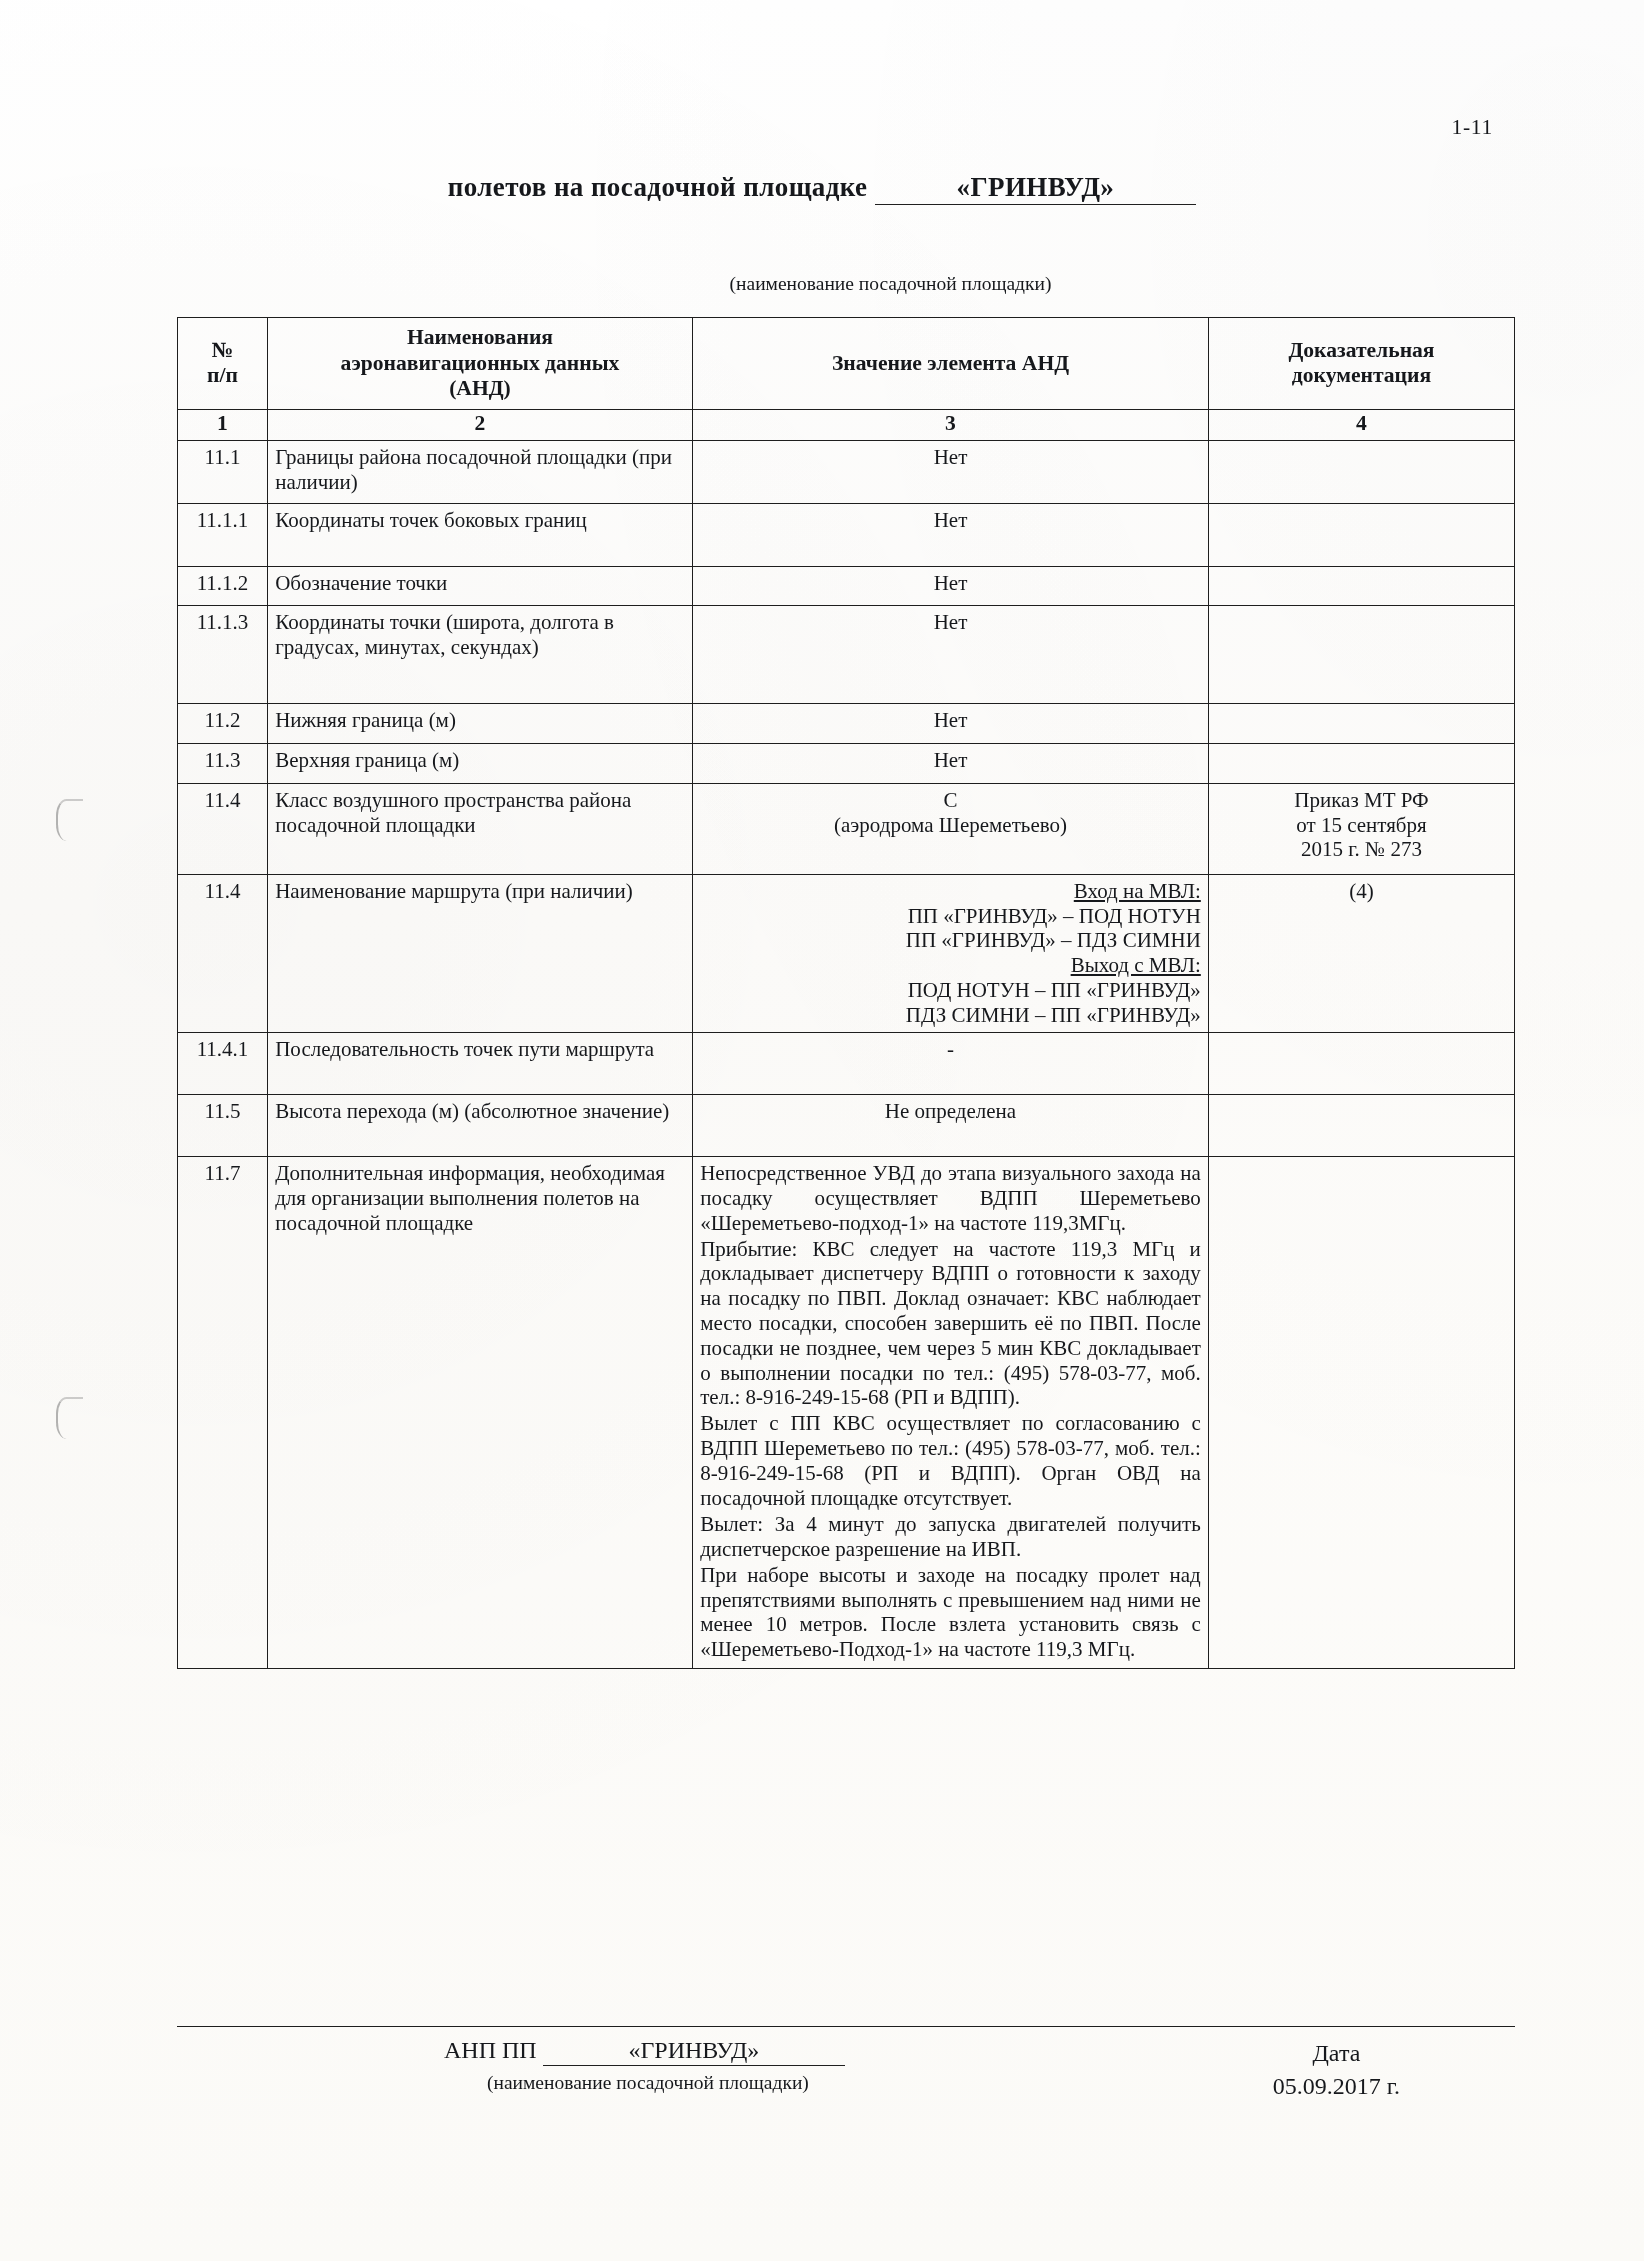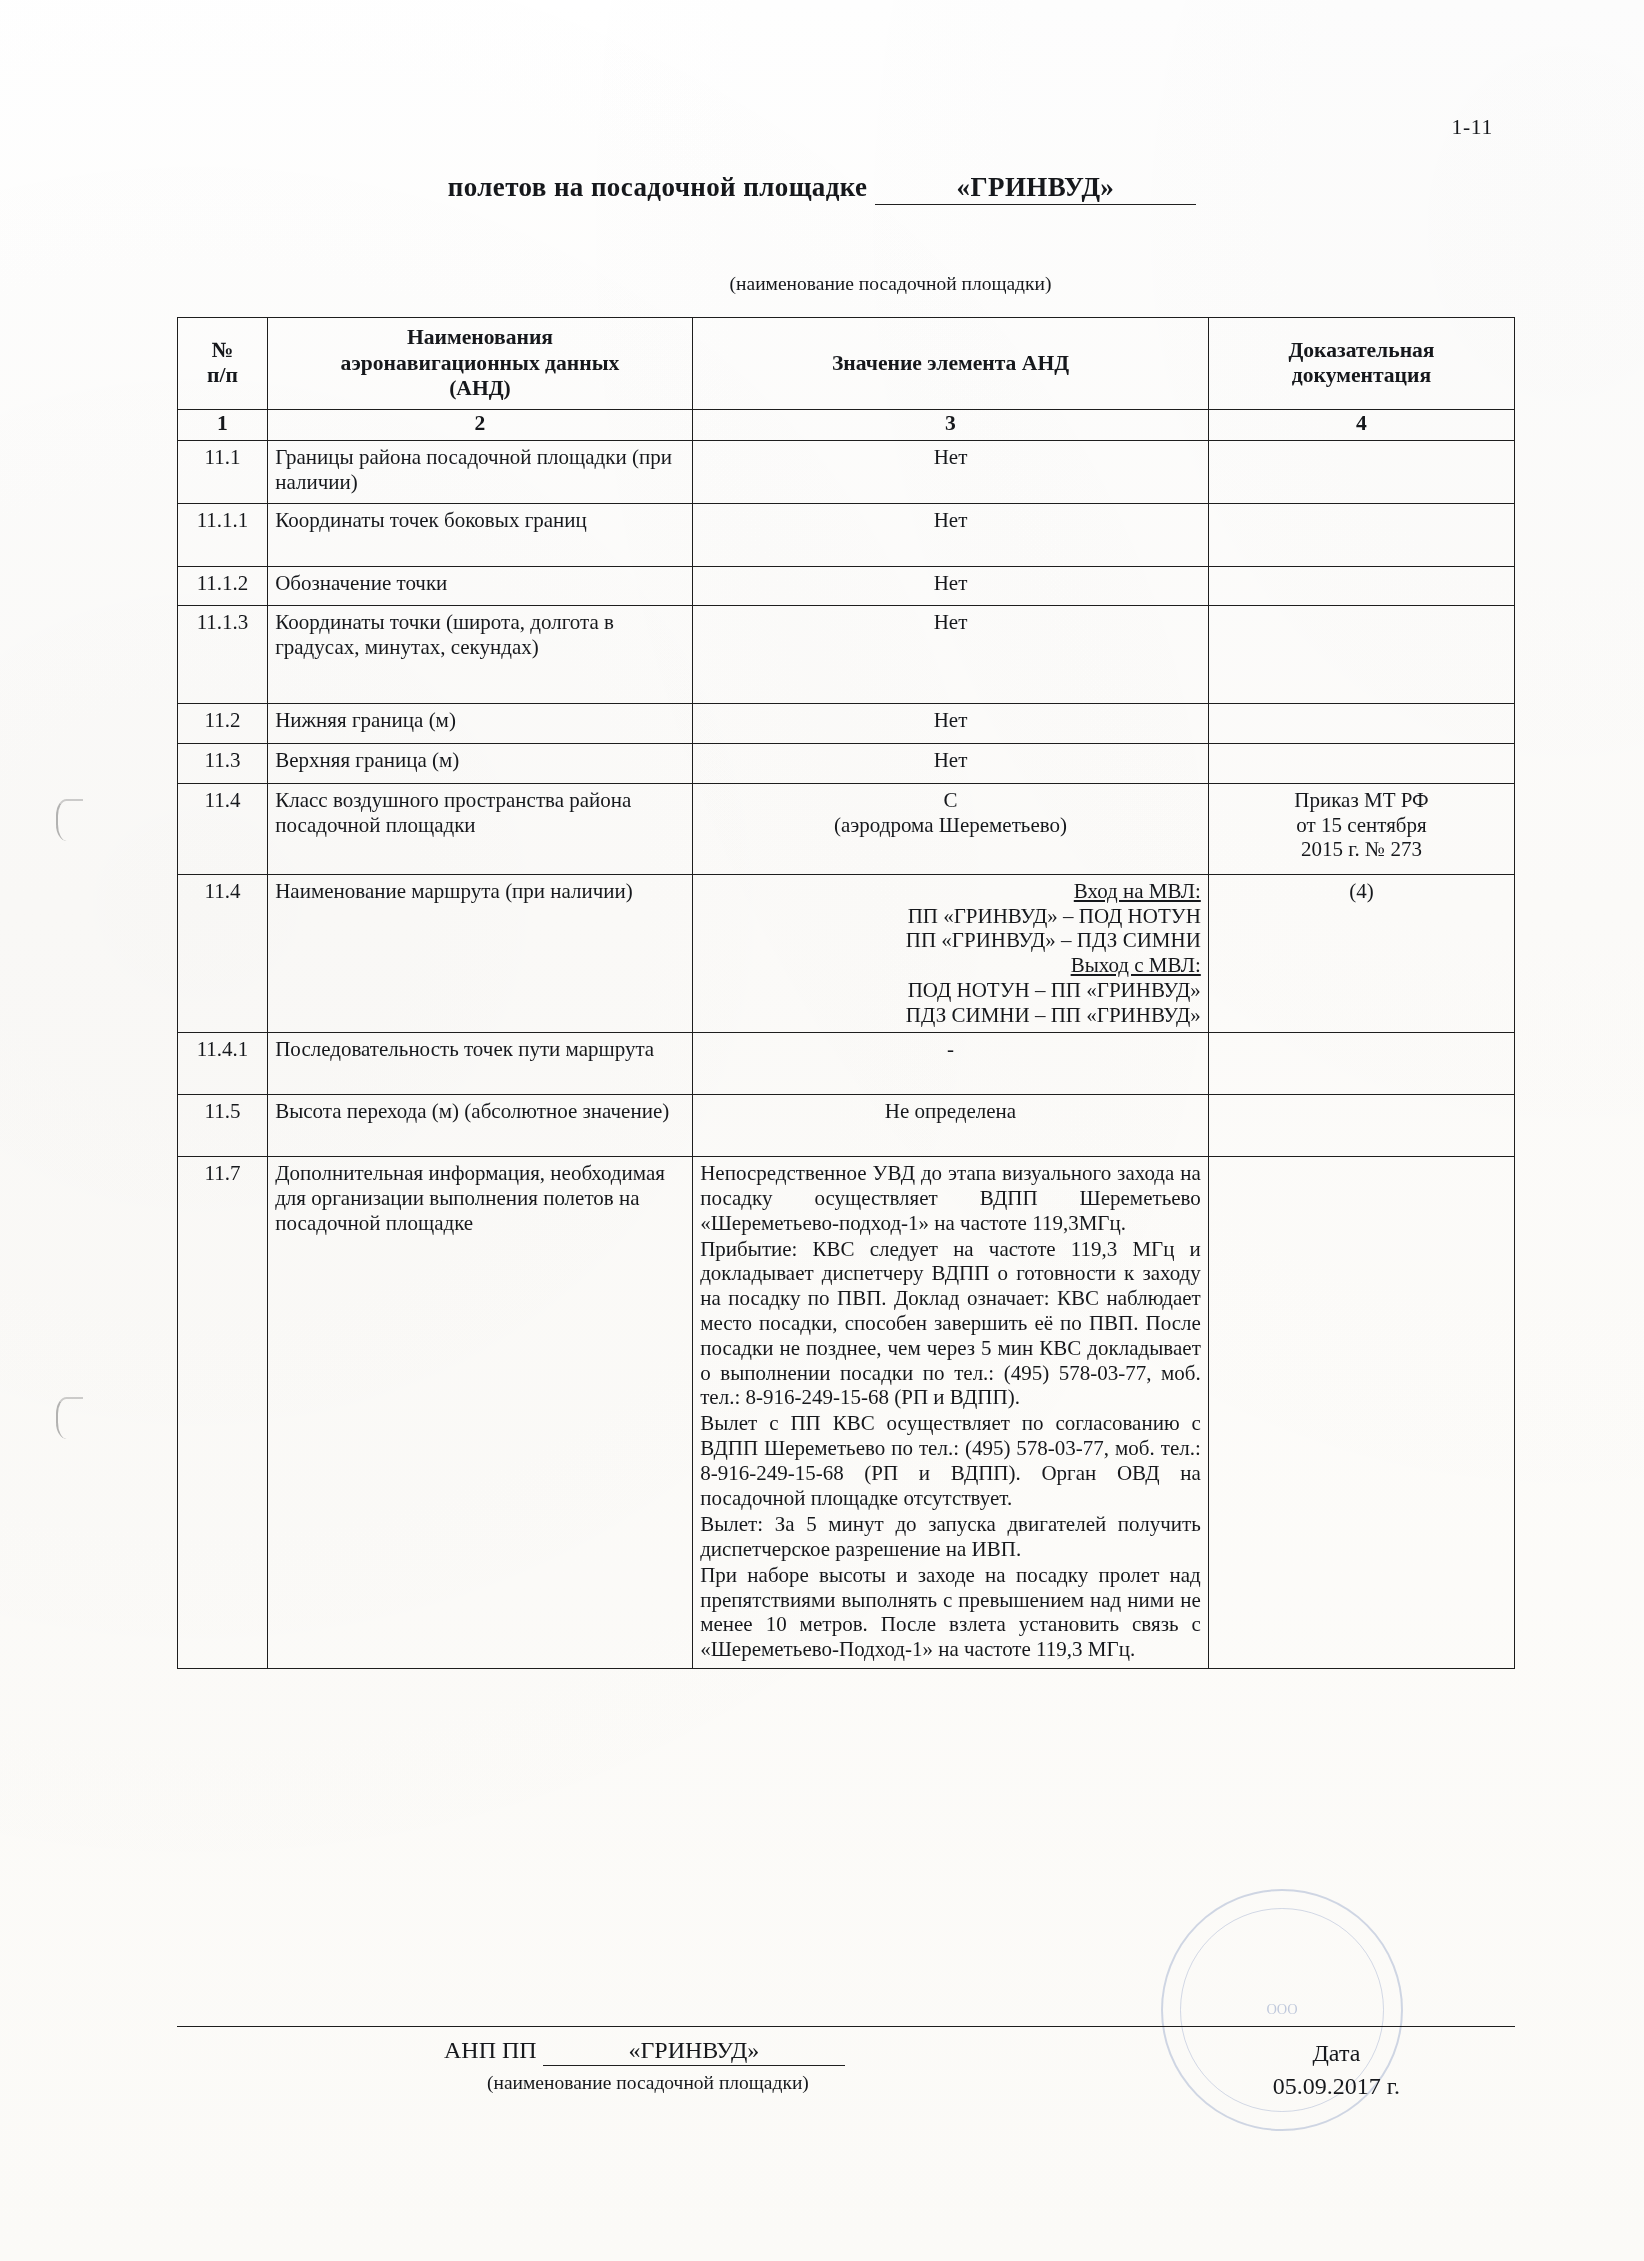--- a/index.html
+++ b/index.html
@@ -355,31 +355,28 @@
         <td class="val center-mid">Не определена</td>
         <td class="doc"></td>
       </tr>
       <tr style="height:505px">
         <td class="idx center-mid">11.7</td>
         <td class="name center-mid">Дополнительная информация, необходимая для организации выполнения полетов на посадочной площадке</td>
         <td class="info-cell">
           <p>Непосредственное УВД до этапа визуального захода на посадку осуществляет ВДПП Шереметьево «Шереметьево-подход-1» на частоте 119,3МГц.</p>
           <p>Прибытие: КВС следует на частоте 119,3 МГц и докладывает диспетчеру ВДПП о готовности к заходу на посадку по ПВП. Доклад означает: КВС наблюдает место посадки, способен завершить её по ПВП. После посадки не позднее, чем через 5 мин КВС докладывает о выполнении посадки по тел.: (495) 578-03-77, моб. тел.: 8-916-249-15-68 (РП и ВДПП).</p>
           <p>Вылет с ПП КВС осуществляет по согласованию с ВДПП Шереметьево по тел.: (495) 578-03-77, моб. тел.: 8-916-249-15-68 (РП и ВДПП). Орган ОВД на посадочной площадке отсутствует.</p>
-          <p>Вылет: За 5 минут до запуска двигателей получить диспетчерское разрешение на ИВП.</p>
+          <p>Вылет: За 4 минут до запуска двигателей получить диспетчерское разрешение на ИВП.</p>
           <p>При наборе высоты и заходе на посадку пролет над препятствиями выполнять с превышением над ними не менее 10 метров. После взлета установить связь с «Шереметьево-Подход-1» на частоте 119,3 МГц.</p>
         </td>
         <td class="doc"></td>
       </tr>
     </tbody>
   </table>
 
-  <div class="stamp">
-    <div class="stamp-text">ООО</div>
-  </div>
 
   <div class="footer">
     <div class="footer-rule"></div>
     <div class="footer-row">
       <div class="footer-left">
         <span>АНП ПП</span>
         <span class="footer-field">«ГРИНВУД»</span>
       </div>
       <div class="footer-sub">(наименование посадочной площадки)</div>
       <div class="footer-right">

